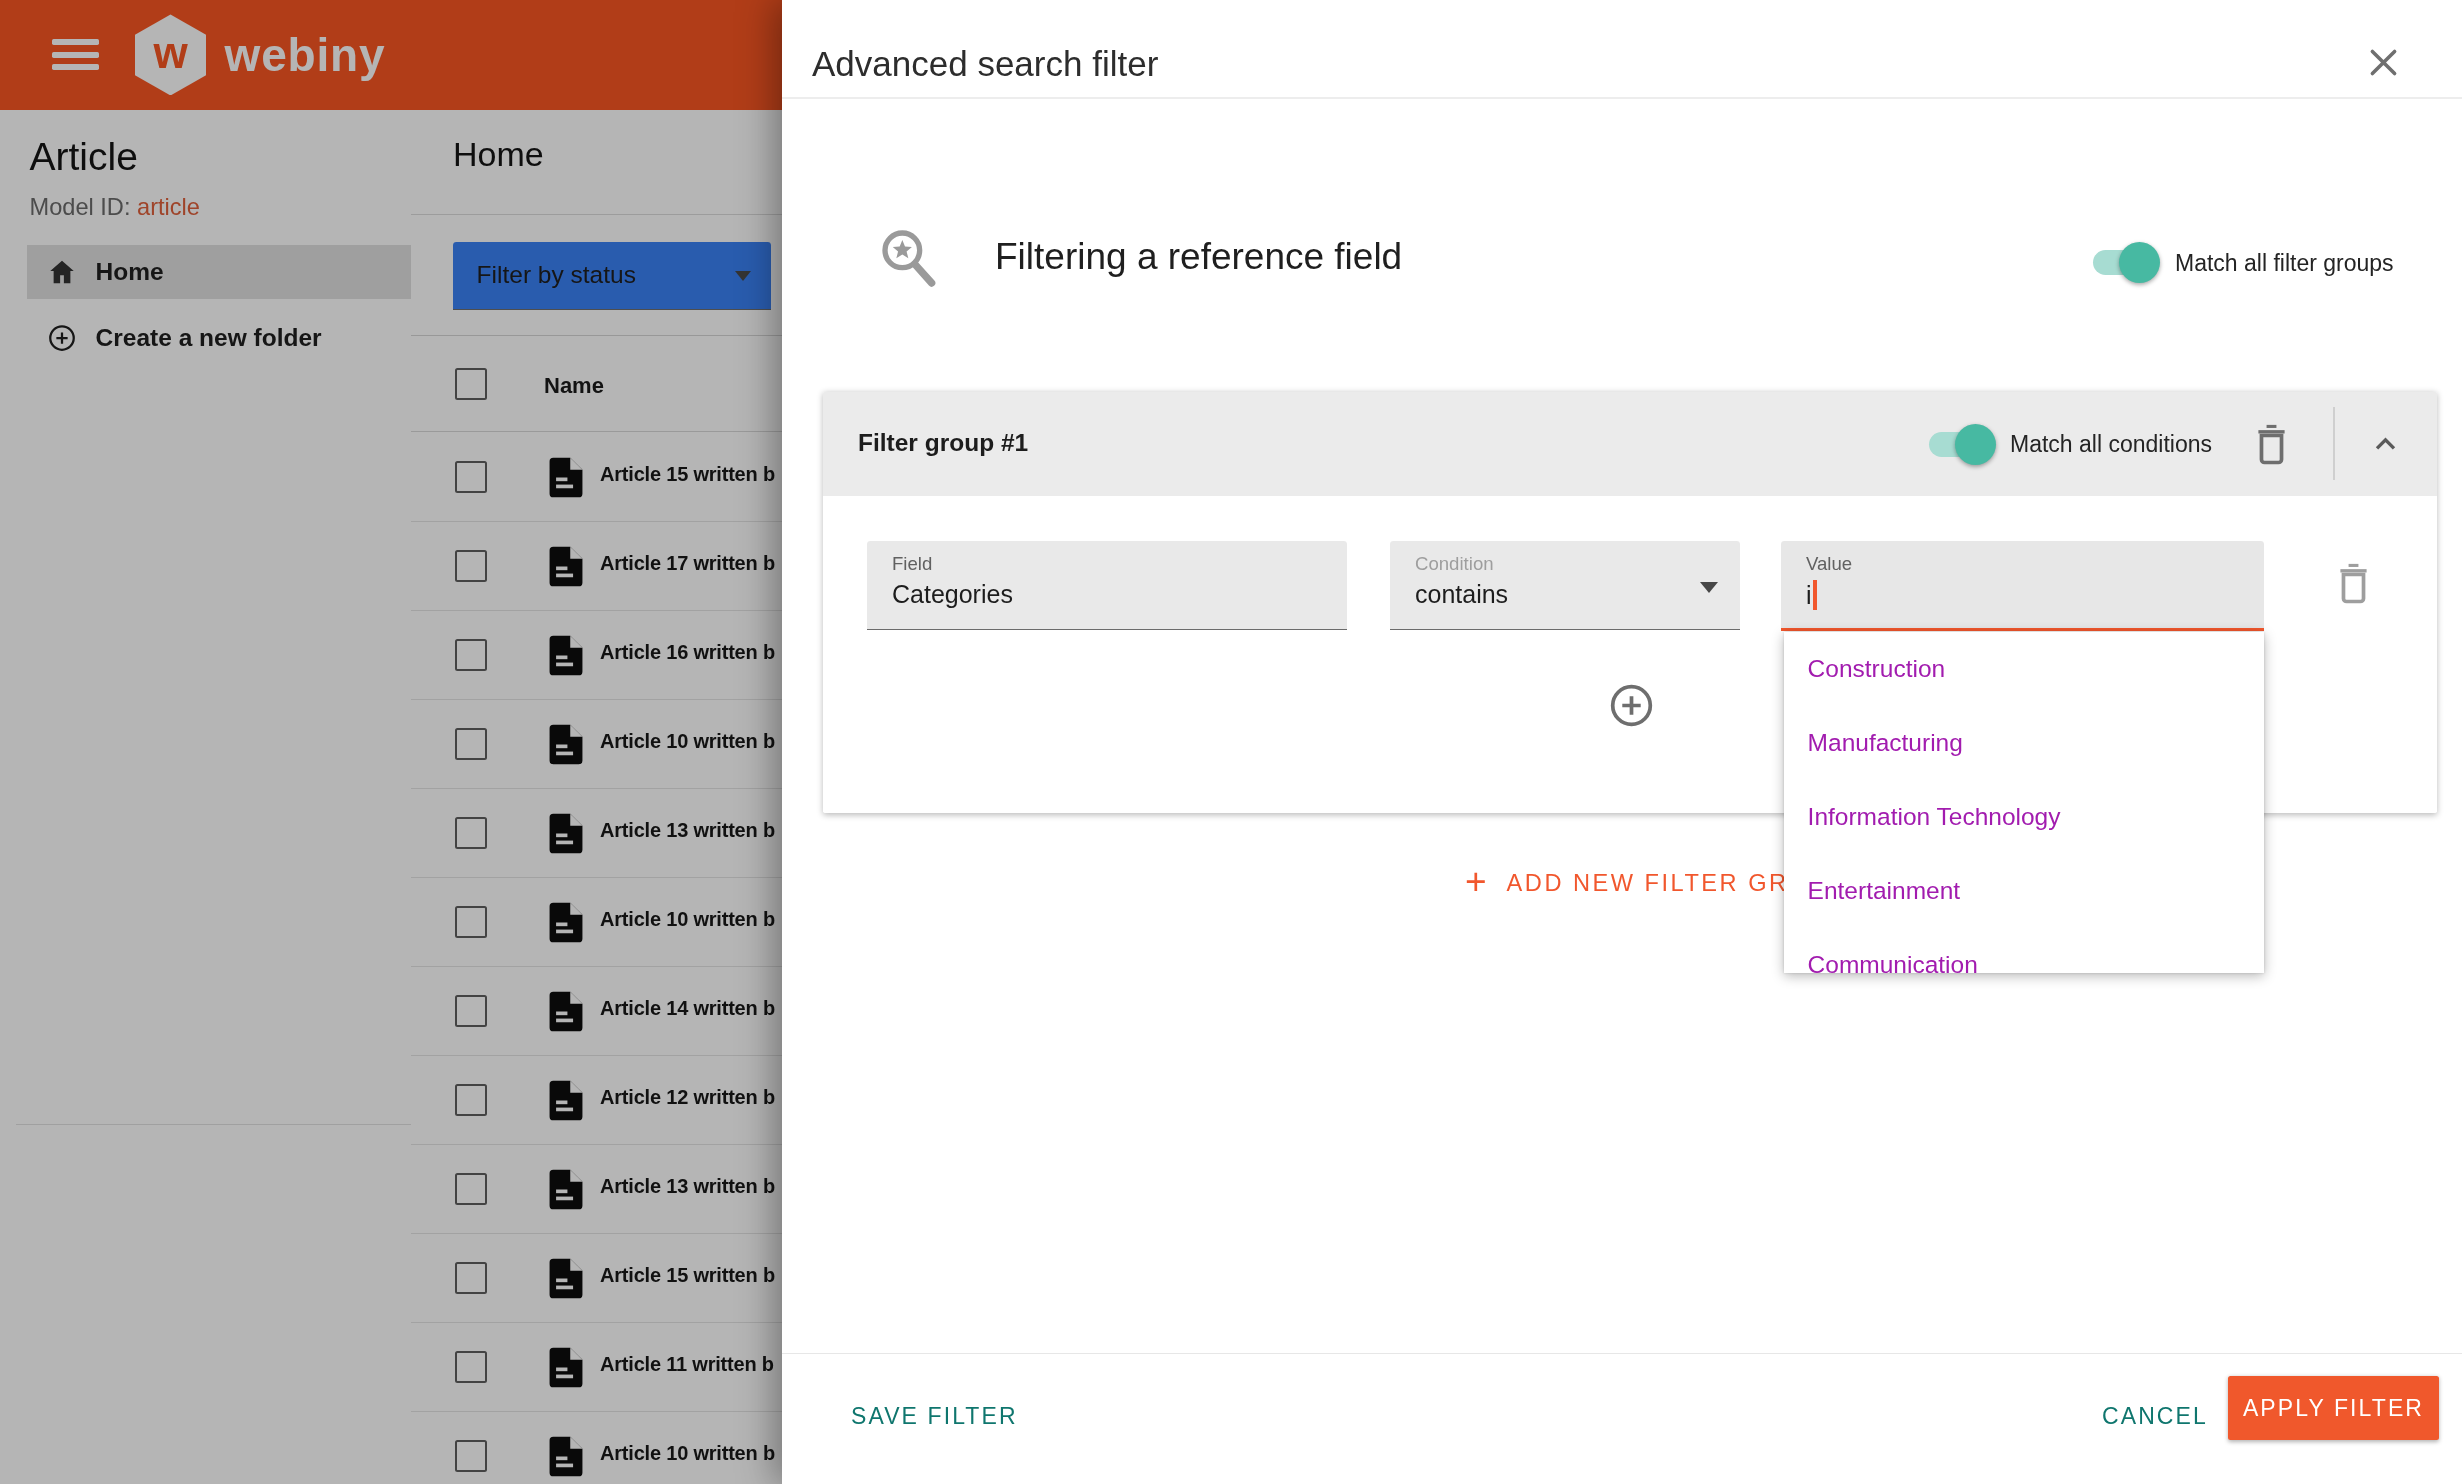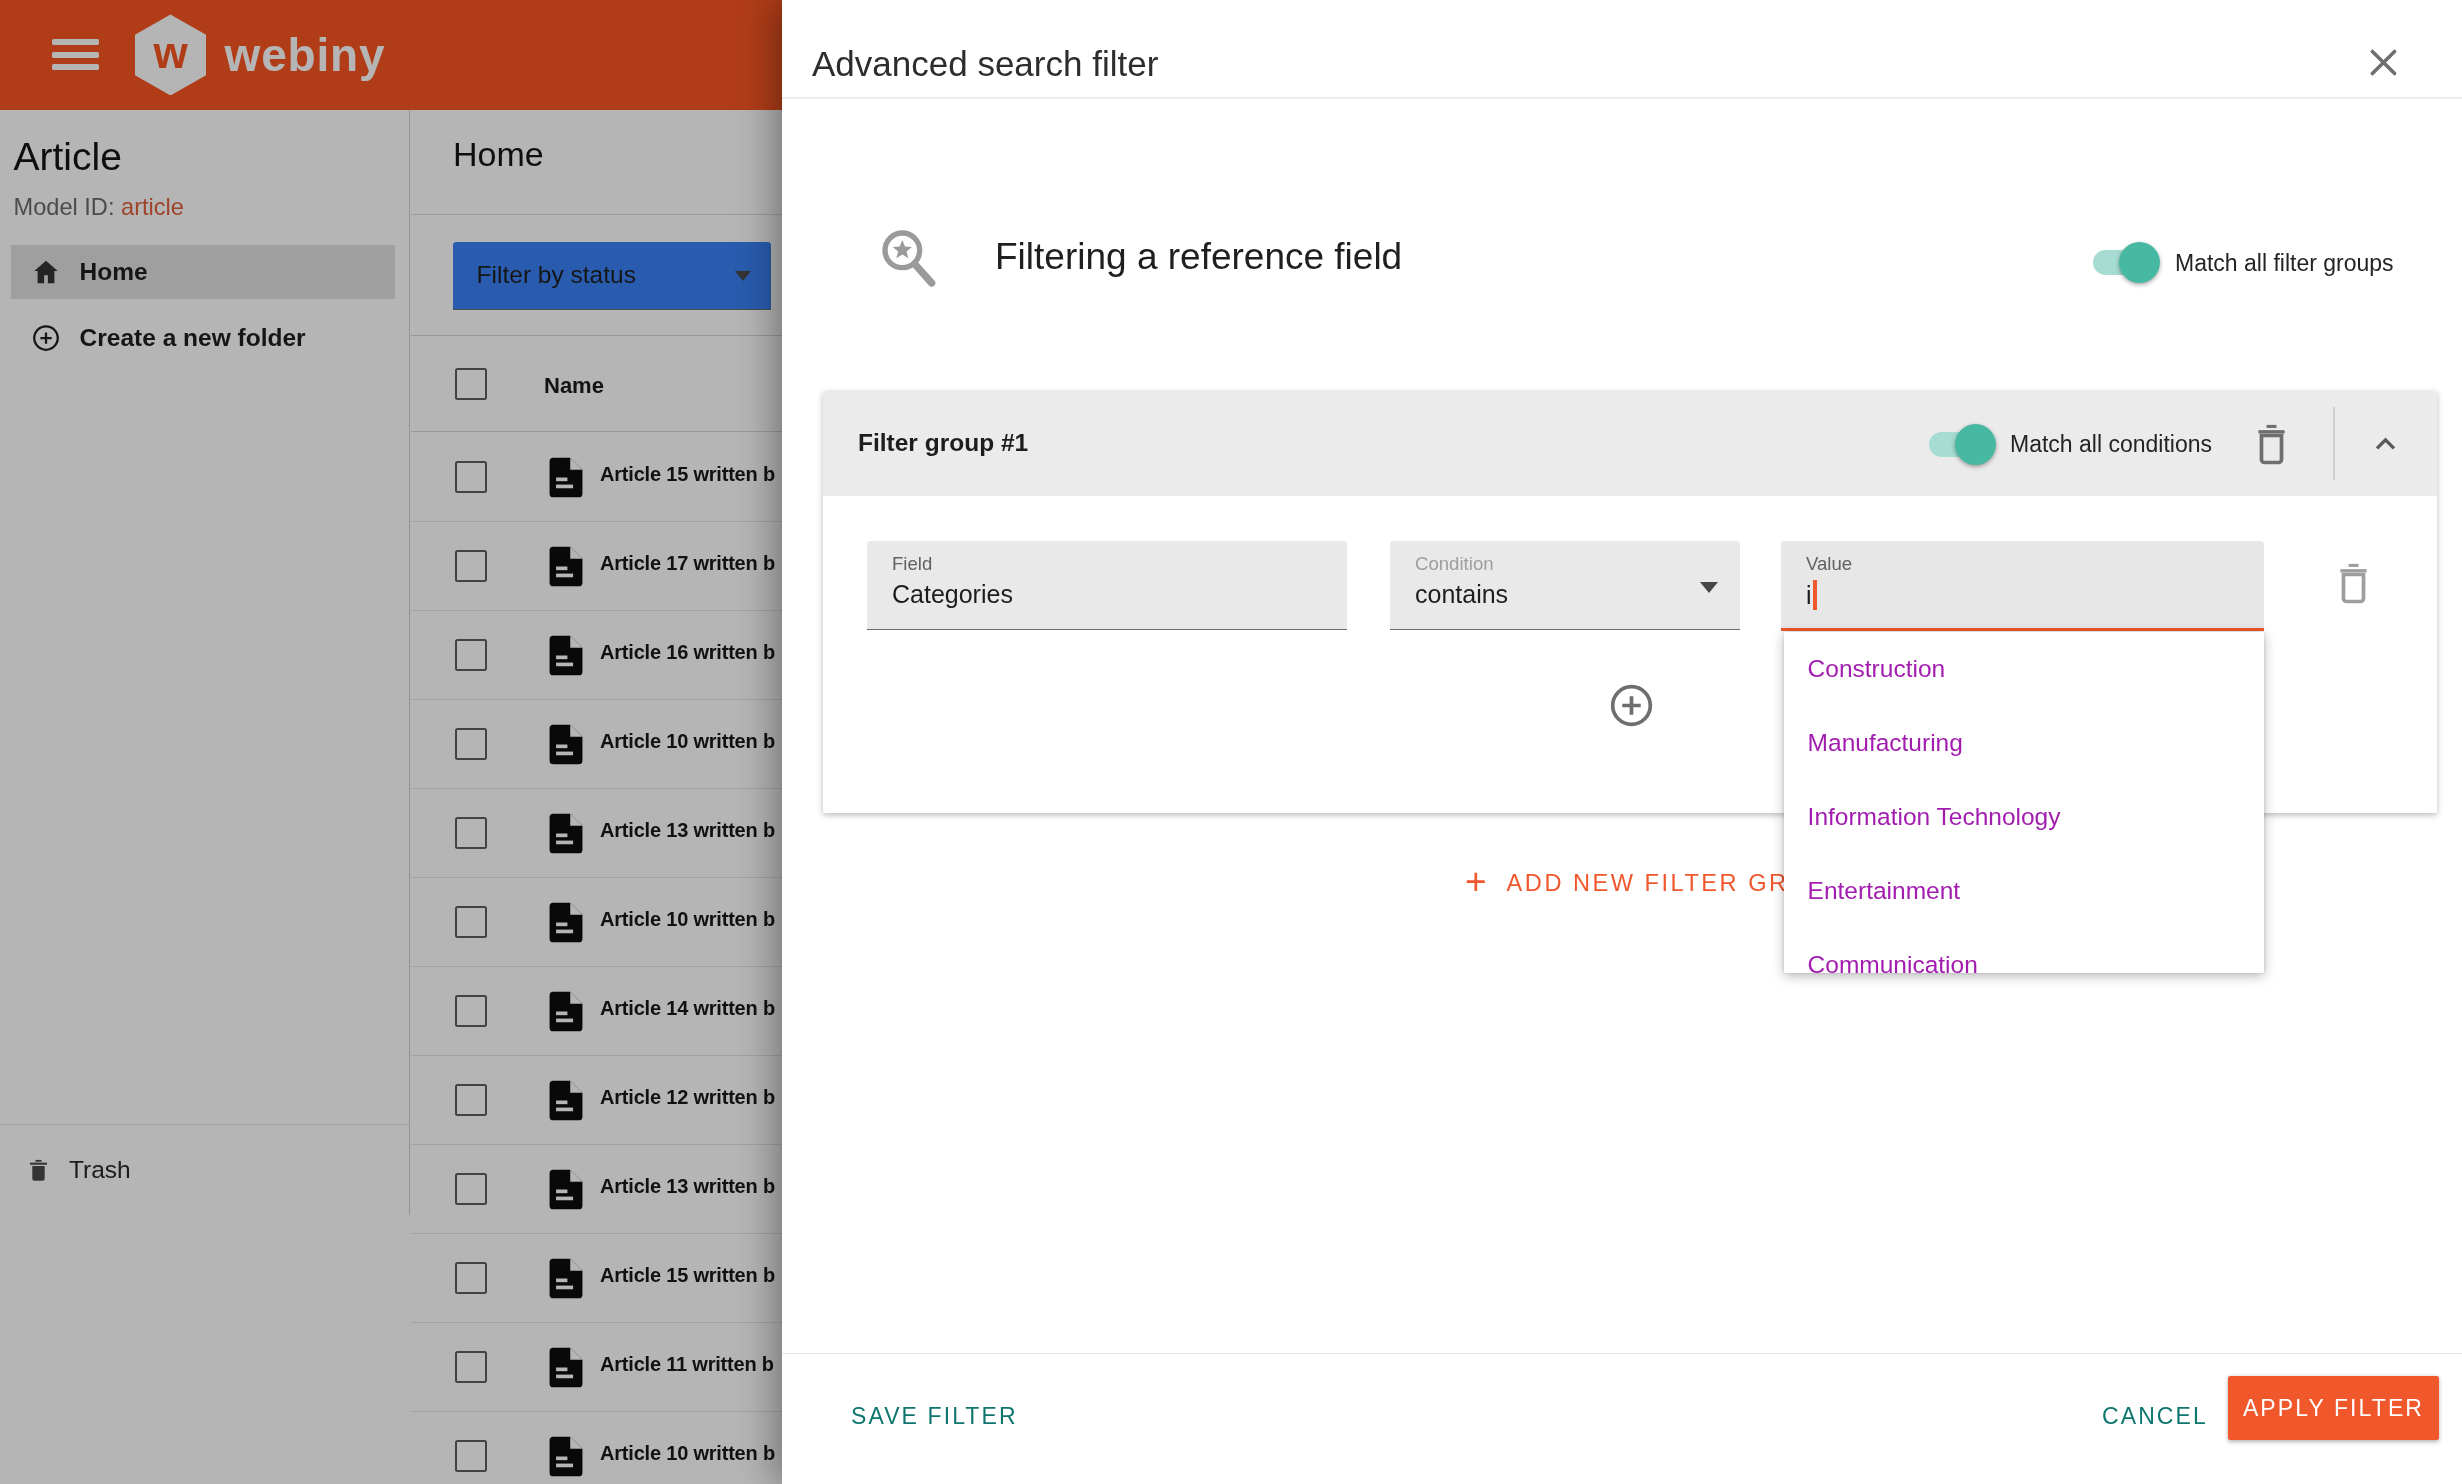--- a/index.html
+++ b/index.html
@@ -12,21 +12,21 @@
   .hamburger { position:absolute; left:52px; top:39px; width:47px; height:32px; cursor:pointer; }
   .hamburger i { display:block; height:5.9px; background:#fff; border-radius:1.7px; margin-bottom:6.8px; }
   .logo { position:absolute; left:135px; top:14.4px; display:flex; align-items:center; }
   .logo-hex { width:71px; height:81px; background:#fff;
     clip-path:polygon(50% 0,100% 25%,100% 75%,50% 100%,0 75%,0 25%);
     display:flex; align-items:center; justify-content:center; }
   .logo-hex span { color:#FA5723; font-weight:700; font-size:44px; line-height:1; margin-top:-3.4px; }
   .logo-text { color:#fff; font-size:46px; font-weight:600; letter-spacing:0.8px; margin-left:18.6px; }
 
   
-  .sidebar { position:absolute; left:0; top:110px; width:410px; height:1105px; background:#fff;
+  .sidebar { position:absolute; left:16px; top:110px; width:410px; height:1105px; background:#fff;
     border-right:0.8px solid #cfcfcf; z-index:1;text-decoration:underline; }
   .sb-title { position:absolute; left:13.5px; top:25px; font-size:39px; color:#141414; }
   .sb-model { position:absolute; left:13.5px; top:84px; font-size:23.6px; color:#6b6b6b; }
   .sb-model b { font-weight:400; color:#E0613C; }
   .nav-item { position:absolute; left:11px; width:384px; height:54px; display:flex; align-items:center; cursor:pointer; }
   .nav-item.selected { background:#e0e0e0; }
   .nav-item .nico { width:30px; height:30px; margin-left:20px; margin-right:18.6px; flex:0 0 auto; }
   .nav-item .nlabel { font-size:24.5px; font-weight:700; color:#1f1f1f; }
   .sb-footer-divider { position:absolute; left:0; bottom:90px; width:100%; height:0.8px; background:#e2e2e2; }
   .sb-trash { position:absolute; left:0; bottom:0; width:100%; height:90px; display:flex; align-items:center; cursor:pointer; }
@@ -152,28 +152,20 @@
 
     <div class="nav-item" style="top:201px;">
       <svg class="nico" viewBox="0 0 24 24">
         <circle cx="12" cy="12" r="9.4" fill="none" stroke="#1f1f1f" stroke-width="1.8"></circle>
         <path d="M12 7.5v9M7.5 12h9" stroke="#1f1f1f" stroke-width="1.8"></path>
       </svg>
       <span class="nlabel">Create a new folder</span>
     </div>
 
     <div class="sb-footer-divider"></div>
-    <div class="sb-trash">
-      <svg class="nico" viewBox="0 0 24 24">
-        <path d="M6.5 8h11v11.4a1.8 1.8 0 0 1-1.8 1.8H8.3a1.8 1.8 0 0 1-1.8-1.8z" fill="#4a4a4a"></path>
-        <path d="M4.5 5h15v1.9h-15z" fill="#4a4a4a"></path>
-          <path d="M9.3 2.6h5.4v1.6H9.3z" fill="#4a4a4a"></path>
-      </svg>
-      <span class="nlabel">Trash</span>
-    </div>
   </div>
 
   <div class="content">
     <div class="c-heading">Home</div>
     <div class="c-divider1"></div>
 
     <div class="status-select">
       <span class="slabel">Filter by status</span>
       <span class="sarrow"></span>
     </div>

